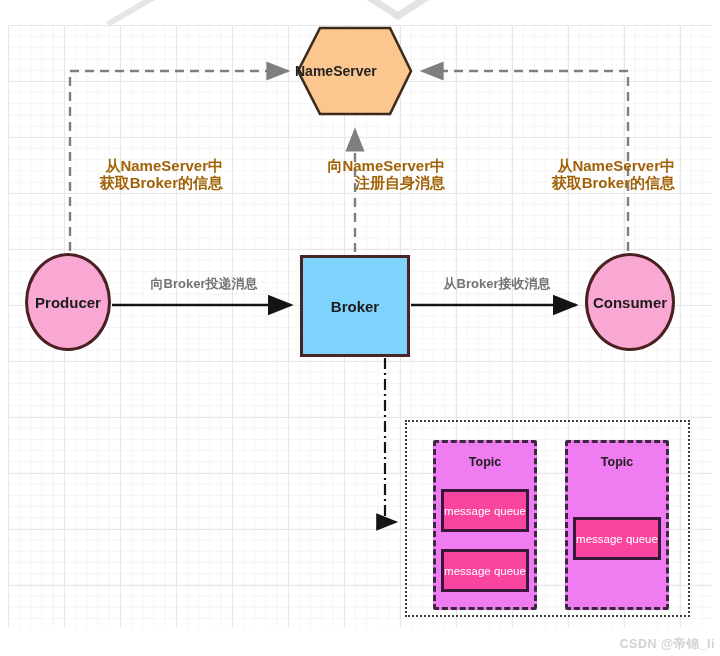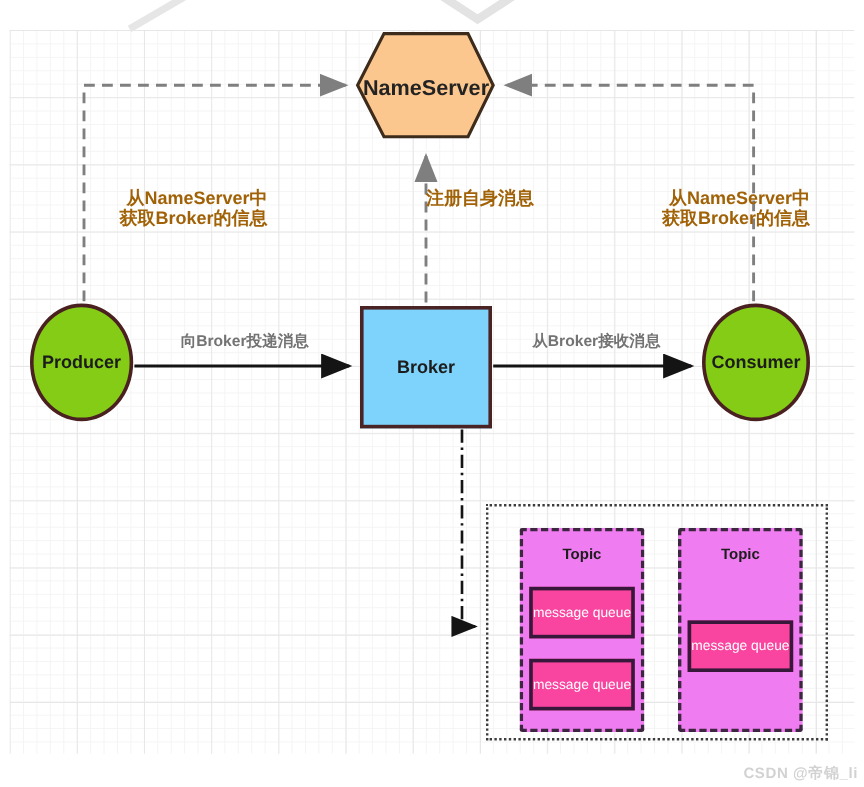--- a/index.html
+++ b/index.html
@@ -17,31 +17,31 @@
       linear-gradient(#f4f4f4 1px, transparent 1px),
       linear-gradient(90deg,#f4f4f4 1px, transparent 1px);
     background-size:56px 56px,56px 56px,11.2px 11.2px,11.2px 11.2px;
   }
   svg.wires{position:absolute;left:0;top:0;width:720px;height:656px;}
   .node{
     position:absolute;display:flex;align-items:center;justify-content:center;
     color:#1c1c1c;font-weight:bold;font-size:15px;box-sizing:border-box;
   }
   .circle{
-    background:#84cc16;border:3px solid #4a2020;border-radius:50%;
+    background:#f9a8d4;border:3px solid #4a2020;border-radius:50%;
   }
   .producer{left:25px;top:253px;width:86px;height:98px;}
   .consumer{left:585px;top:253px;width:90px;height:98px;}
   .broker{
     left:300px;top:255px;width:110px;height:102px;
     background:#7dd3fc;border:3px solid #4a2424;
   }
   .ns-label{
-    position:absolute;left:295px;top:63px;width:120px;text-align:center;
-    font-weight:bold;font-size:18px;color:#232323;
+    position:absolute;left:295px;top:63px;width:120px;
+    font-weight:bold;font-size:14px;color:#232323;
   }
   .info-label{
     position:absolute;width:190px;text-align:right;color:#a16207;
     font-weight:bold;font-size:15px;line-height:17px;
   }
   .info-left{left:33px;top:157px;}
   .info-mid{left:255px;top:157px;}
   .info-right{left:485px;top:157px;}
   .action-label{
     position:absolute;width:190px;text-align:center;color:#737373;
@@ -121,20 +121,21 @@
 </div>
 <div class="node circle consumer">
   <span>Consumer</span>
 </div>
 
 <div class="info-label info-left">
   <div>从NameServer中</div>
   <div>获取Broker的信息</div>
 </div>
 <div class="info-label info-mid">
+  <div>向NameServer中</div>
   <div>注册自身消息</div>
 </div>
 <div class="info-label info-right">
   <div>从NameServer中</div>
   <div>获取Broker的信息</div>
 </div>
 
 <div class="action-label act-left">向Broker投递消息</div>
 <div class="action-label act-right">从Broker接收消息</div>
 

